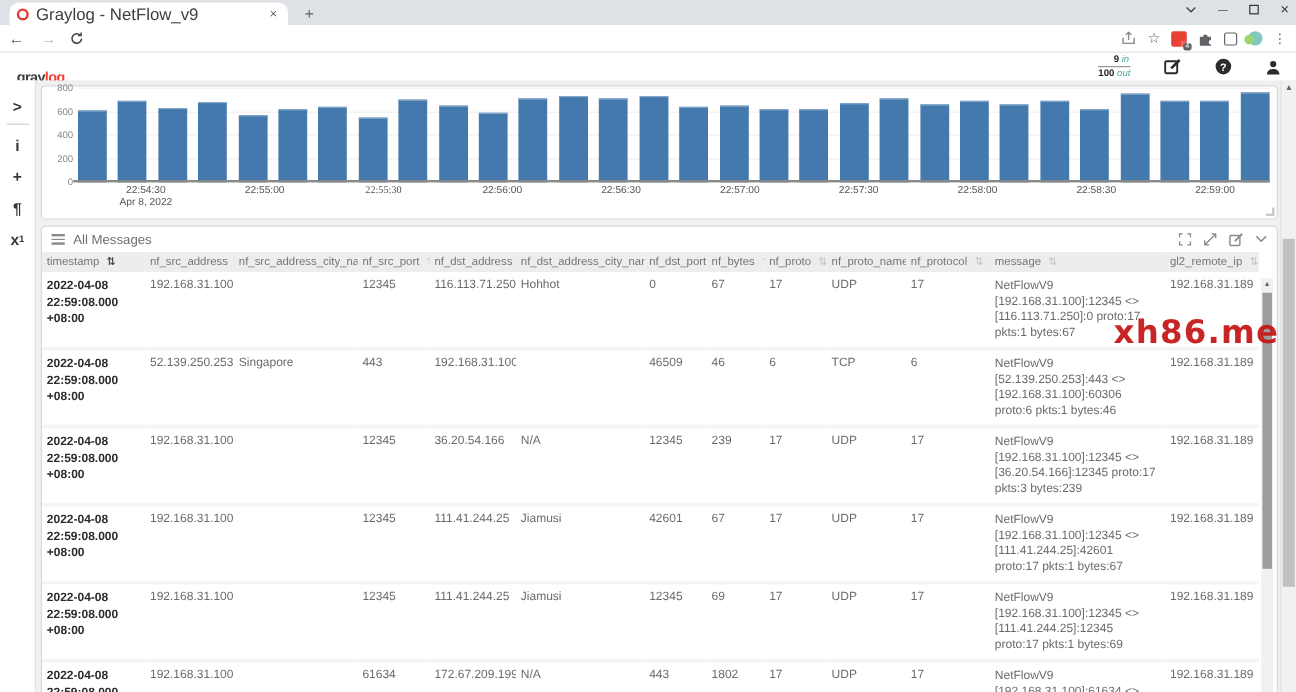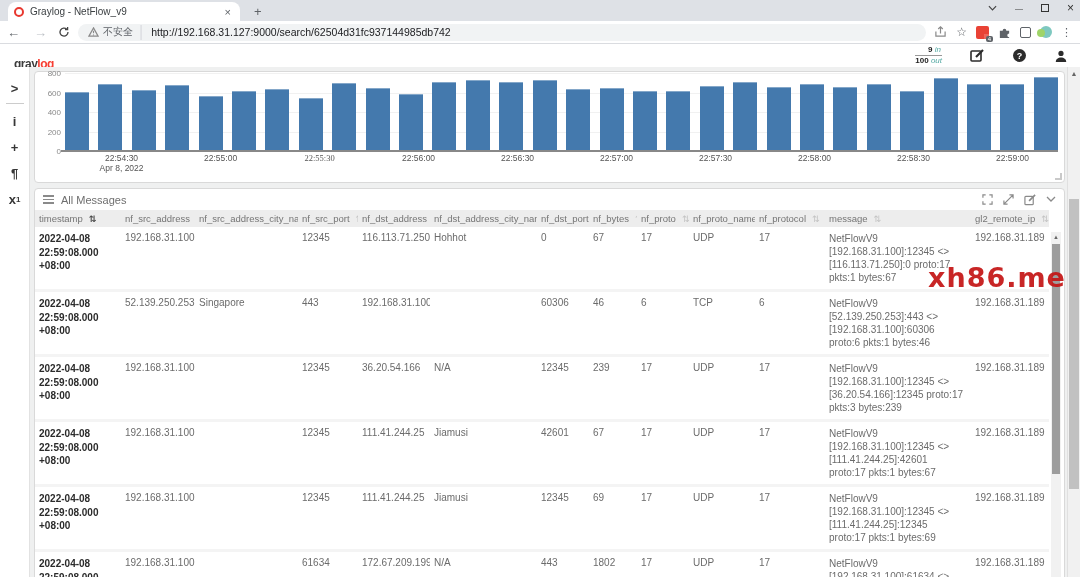--- a/index.html
+++ b/index.html
@@ -3,21 +3,21 @@
 <meta charset="utf-8">
 <style>
   * { margin:0; padding:0; box-sizing:border-box; }
   html,body { width:1080px; height:577px; overflow:hidden; font-family:"Liberation Sans","DejaVu Sans",sans-serif; background:#fff; }
   body { position:relative; }
 
   
   .tabstrip { position:absolute; left:0; top:0; width:1080px; height:21px; background:#dee1e6; display:flex; align-items:flex-end; }
   .tab { margin-left:8px; width:232px; height:19px; background:#fff; border-radius:8px 8px 0 0; display:flex; align-items:center; padding:0 6px; }
   .favicon { width:10px; height:10px; border:2.5px solid #e8382f; border-radius:50%; margin-right:6px; flex:none; }
-  .tab-title { font-size:10px; color:#3c4043; white-space:nowrap; overflow:hidden; flex:1; }
+  .tab-title { font-size:14px; color:#3c4043; white-space:nowrap; overflow:hidden; flex:1; }
   .tab-close { font-size:11px; color:#5f6368; padding:0 3px; cursor:pointer; }
   .newtab { font-size:13px; color:#5f6368; margin-left:8px; padding:0 6px 2px; }
   .wincontrols { position:absolute; right:6px; top:1px; display:flex; gap:18px; align-items:center; color:#333; font-size:10px; }
   .win-max { width:8px; height:8px; border:1px solid #333; }
 
   .addressbar { position:absolute; left:0; top:21px; width:1080px; height:23px; background:#fff; border-bottom:1px solid #dadce0; display:flex; align-items:center; }
   .navbtn { color:#5f6368; font-size:13px; padding:0 7px; }
   .navbtn.fwd { color:#bdc1c6; }
   .omnibox { height:17px; background:#f1f3f4; border-radius:9px; flex:1; margin:0 8px 0 4px; display:flex; align-items:center; padding:0 10px; max-width:880px; }
   .warn-label { font-size:10px; color:#5f6368; margin:0 6px 0 4px; }
@@ -120,29 +120,20 @@
   </div>
 </div>
 
 <div class="addressbar">
   <span class="navbtn">←</span>
   <span class="navbtn fwd">→</span>
   <svg width="12" height="12" viewBox="0 0 12 12" style="margin:0 4px;">
       <path d="M10 6a4 4 0 1 1-1.2-2.8" class="icon-svg dk"></path>
       <path d="M9.6 1v2.6H7" class="icon-svg dk"></path>
     </svg>
-  <div class="omnibox">
-    <svg width="11" height="10" viewBox="0 0 12 11">
-        <path d="M6 1L11 10H1z" class="icon-svg"></path>
-        <path d="M6 4.2v2.6M6 8.3v1" stroke="#8a8a8a" stroke-width="1.2"></path>
-      </svg>
-    <span class="warn-label">不安全</span>
-    <span class="omni-sep">|</span>
-    <span class="url">http://192.168.31.127:9000/search/62504d31fc937144985db742</span>
-  </div>
   <div class="chrome-icons">
     <svg width="13" height="12" viewBox="0 0 14 13">
         <path d="M2 6v5h10V6" class="icon-svg"></path>
         <path d="M7 8V1M4.5 3.2L7 1l2.5 2.2" class="icon-svg"></path>
       </svg>
     <span class="star">☆</span>
     <span class="ext-red">
         <span class="fold"></span>
         <span class="ext-badge">4</span>
       </span>
@@ -326,21 +317,21 @@
             <tr>
               <td>
                 <div class="ts">2022-04-08</div>
                 <div class="ts">22:59:08.000 +08:00</div>
               </td>
               <td>52.139.250.253</td>
               <td>Singapore</td>
               <td>443</td>
               <td>192.168.31.100</td>
               <td></td>
-              <td>60306</td>
+              <td>46509</td>
               <td>46</td>
               <td>6</td>
               <td>TCP</td>
               <td>6</td>
               <td class="msgcell">NetFlowV9 [52.139.250.253]:443 &lt;&gt; [192.168.31.100]:60306 proto:6 pkts:1 bytes:46</td>
               <td>192.168.31.189</td>
             </tr>
             <tr>
               <td>
                 <div class="ts">2022-04-08</div>

